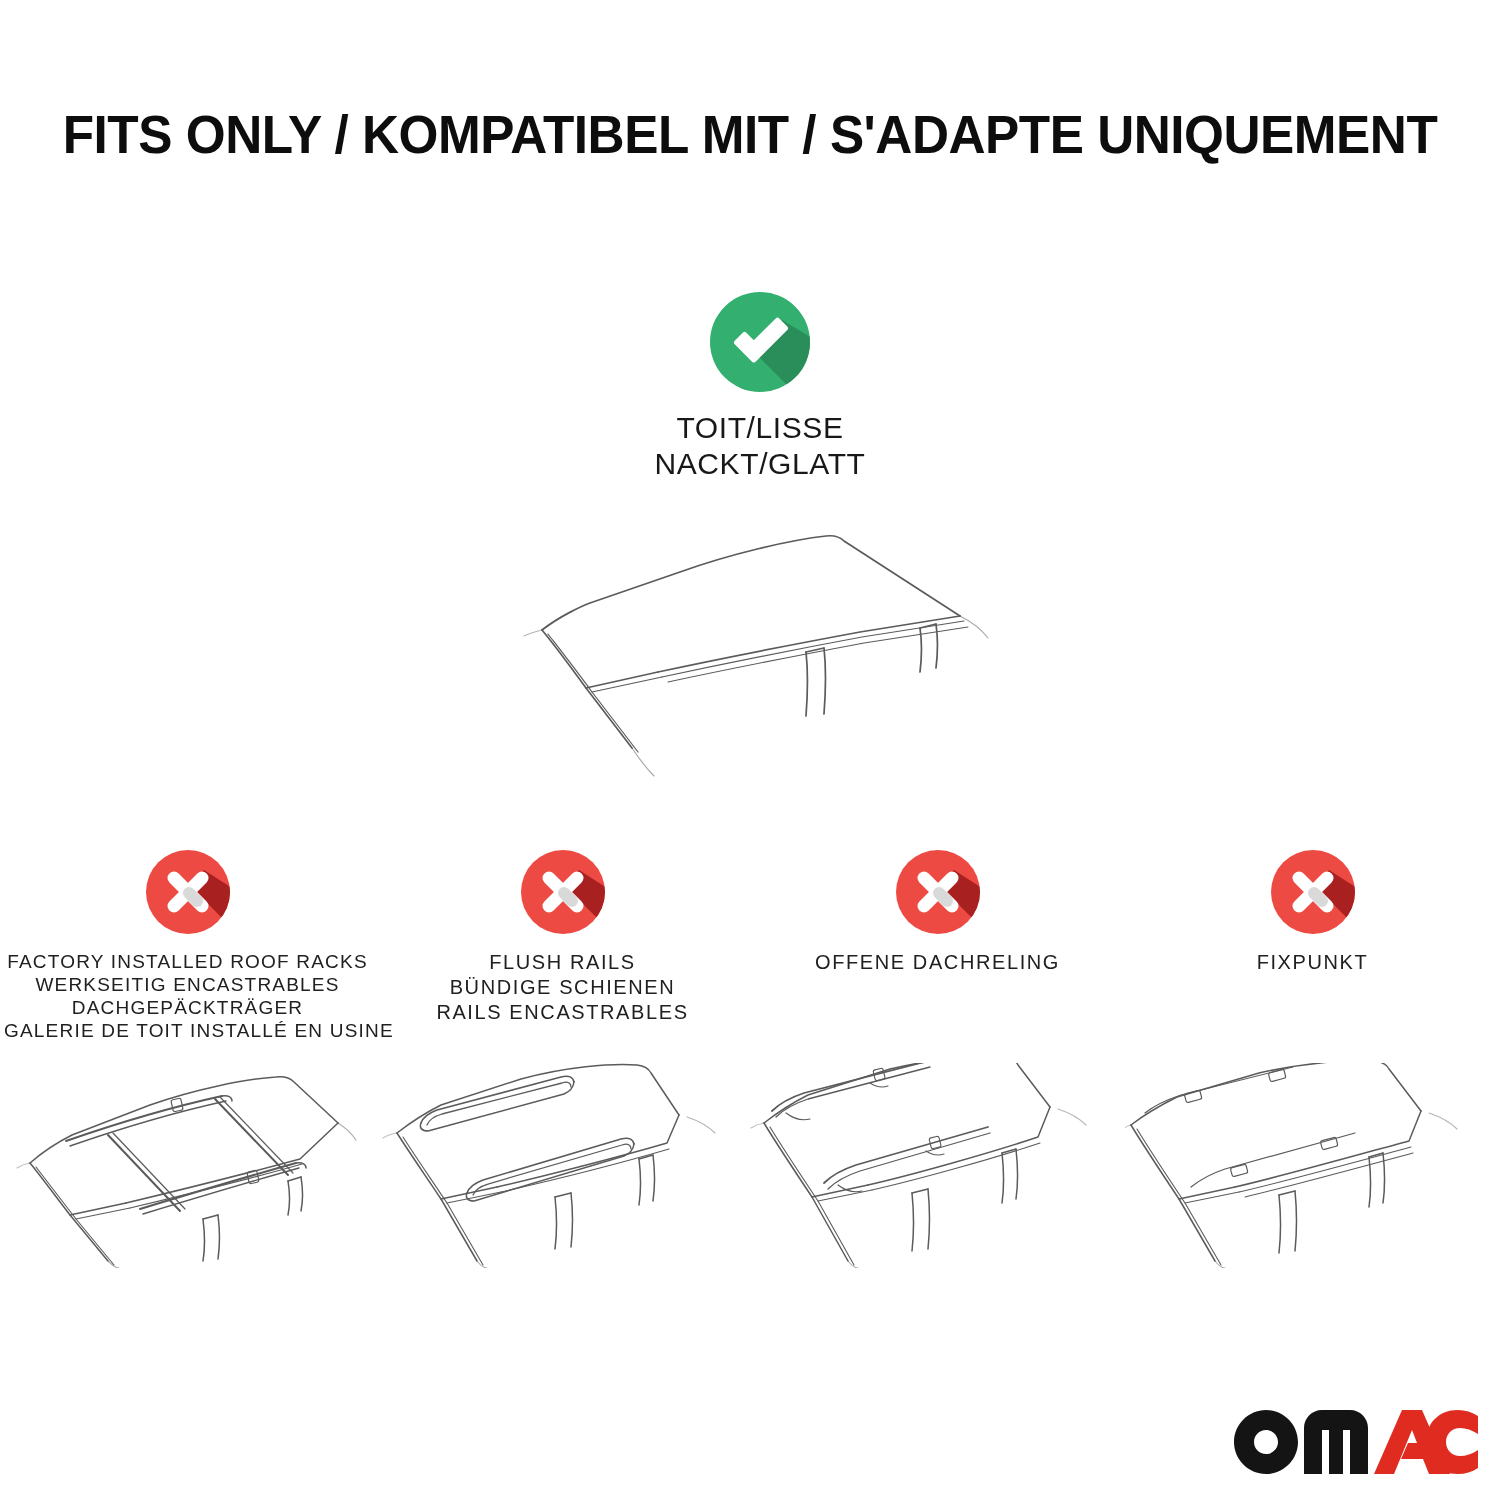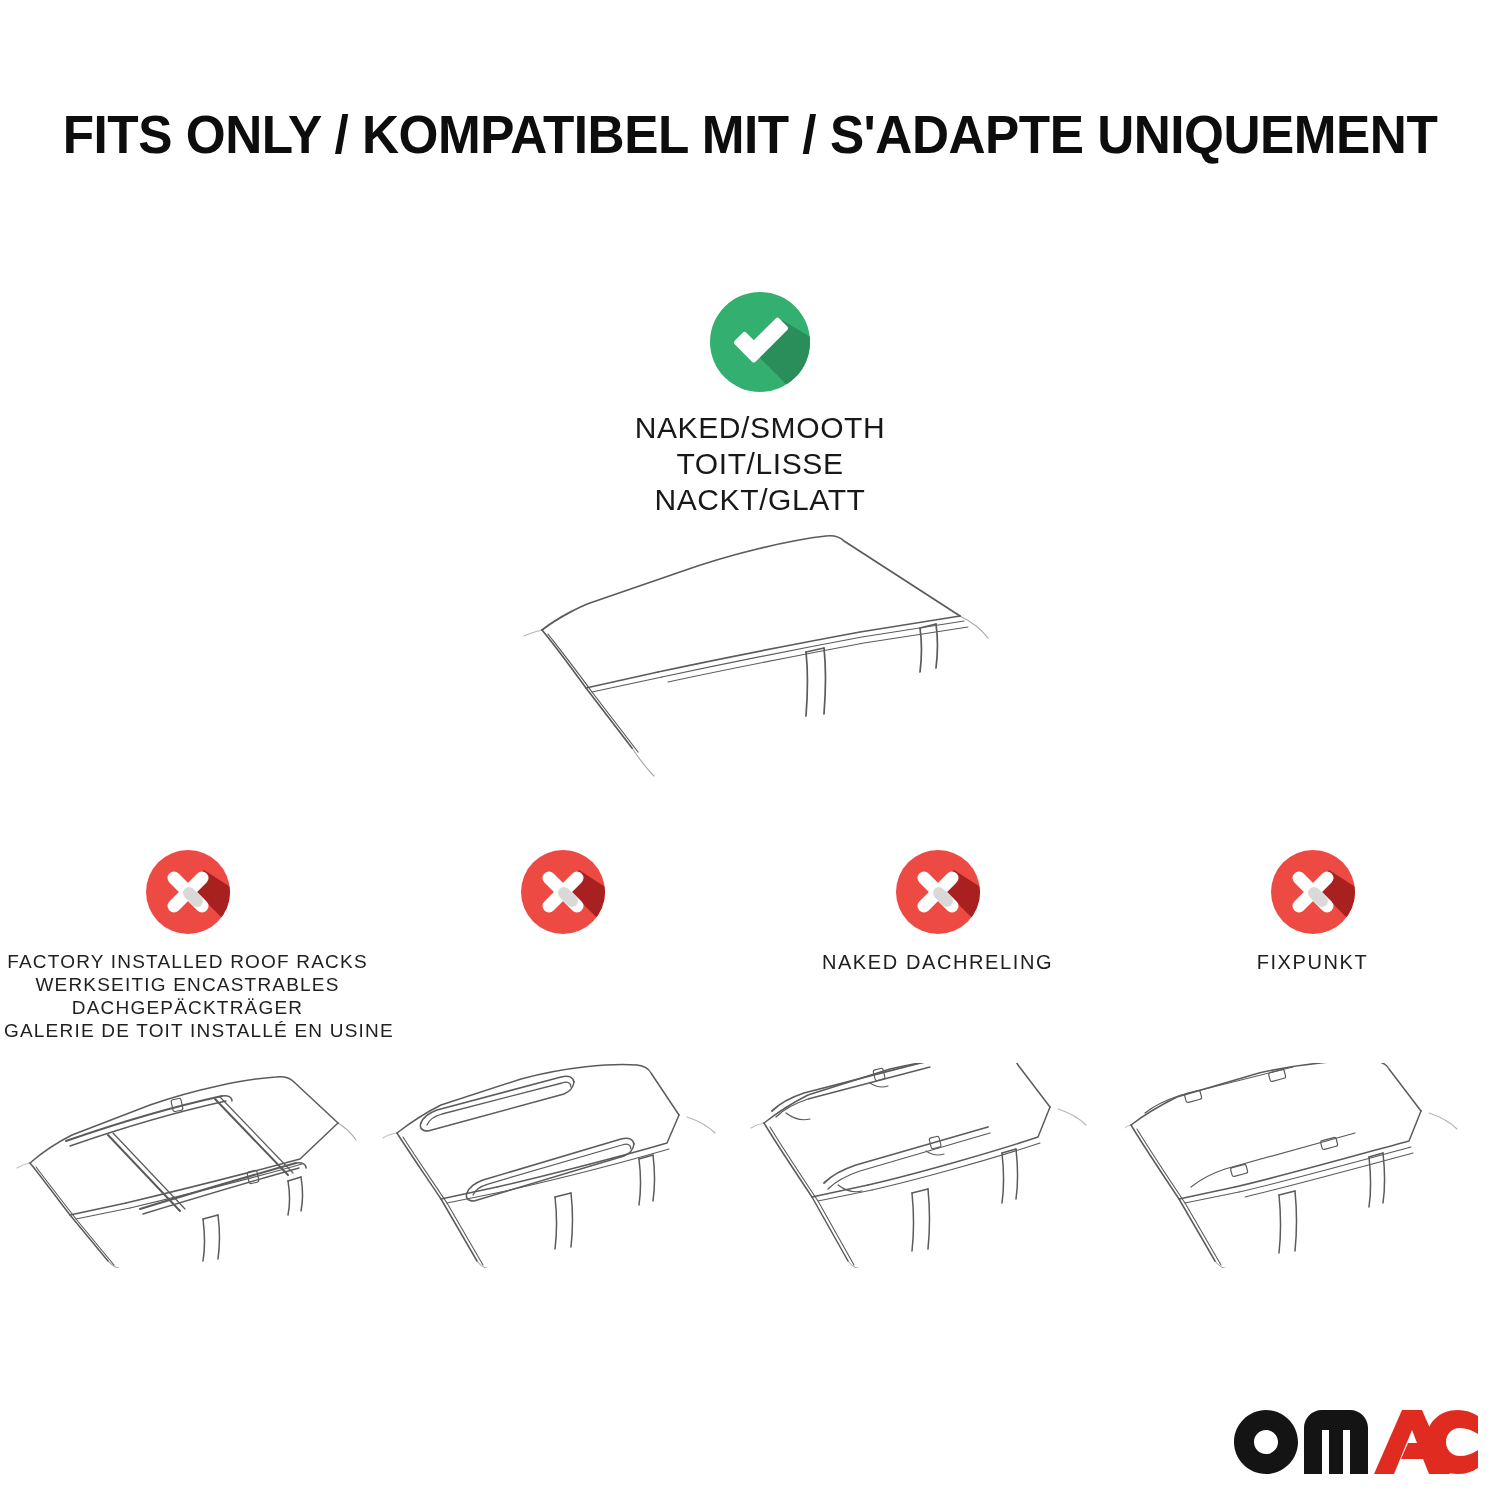--- a/index.html
+++ b/index.html
@@ -146,21 +146,20 @@
       </defs>
       <circle cx="52" cy="52" r="50" fill="#33b06f"></circle>
       <g clip-path="url(#clipCheckCircle)">
         <path d="M44.5 60.5 L57 73 L104 120 L104 48 L74 30 Z" fill="#2a8e5a"></path>
       </g>
       <path d="M28.5 52.5 L36.5 44.5 L45.8 53.8 L69.5 30.2 L77.5 38.2 L45.8 69.9 Z" fill="#ffffff" stroke="#ffffff" stroke-width="5" stroke-linejoin="round"></path>
     </svg>
   </div>
 
   <div class="caption">
-    <span class="line">NAKED/SMOOTH</span>
     <span class="line">TOIT/LISSE</span>
     <span class="line">NACKT/GLATT</span>
   </div>
 
   <div id="hero-illustration">
     <svg viewBox="0 0 540 270" xmlns="http://www.w3.org/2000/svg" fill="none" stroke="#5b5b5b" stroke-width="1.7" stroke-linecap="round" stroke-linejoin="round">
 
       <path d="M52 110 C70 96 92 86 100 83 L190 52 C240 34 300 20 336 16 C344 15 350 17 354 21 L470 96"></path>
       <path d="M52 110 C62 122 80 146 96 168 L142 228"></path>
       <path d="M96 168 L168 152"></path>
@@ -264,20 +263,25 @@
         <g clip-path="url(#clipX2)">
           <path d="M44 36 L52 44 L88 80 L88 40 L60 22 Z" fill="#a92020"></path>
         </g>
         <g stroke-linecap="round" stroke-linejoin="round">
           <path d="M30 30 L58 58" stroke="#ffffff" stroke-width="13"></path>
           <path d="M58 30 L30 58" stroke="#ffffff" stroke-width="13"></path>
           <path d="M45 45 L53 53" stroke="#d9d9d9" stroke-width="12"></path>
         </g>
       </svg>
     </div>
+    <div class="label">
+      <span class="line">FLUSH RAILS</span>
+      <span class="line">BÜNDIGE SCHIENEN</span>
+      <span class="line">RAILS ENCASTRABLES</span>
+    </div>
     <div class="illustration">
       <svg viewBox="0 0 375 205" xmlns="http://www.w3.org/2000/svg" fill="none" stroke="#5b5b5b" stroke-width="1.5" stroke-linecap="round" stroke-linejoin="round">
         <path d="M22 70 C40 56 58 46 66 42 L146 16 C190 4 236 0 262 2 C270 3 274 6 276 10 L304 52"></path>
         <path d="M22 70 C32 86 50 112 66 136 L102 198"></path>
         <path d="M66 136 L122 124"></path>
         <path d="M122 124 C166 114 244 94 292 80 L304 52"></path>
         <path d="M28 74 C38 90 56 116 72 140 L108 202" stroke-width="1.1"></path>
         <path d="M72 140 L126 129" stroke-width="1.1"></path>
         <path d="M126 129 C170 119 246 100 294 86" stroke-width="1.1"></path>
 
@@ -316,21 +320,21 @@
           <path d="M44 36 L52 44 L88 80 L88 40 L60 22 Z" fill="#a92020"></path>
         </g>
         <g stroke-linecap="round" stroke-linejoin="round">
           <path d="M30 30 L58 58" stroke="#ffffff" stroke-width="13"></path>
           <path d="M58 30 L30 58" stroke="#ffffff" stroke-width="13"></path>
           <path d="M45 45 L53 53" stroke="#d9d9d9" stroke-width="12"></path>
         </g>
       </svg>
     </div>
     <div class="label">
-      <span class="line">NAKED DACHRELING</span>
+      <span class="line">OFFENE DACHRELING</span>
     </div>
     <div class="illustration">
       <svg viewBox="0 0 375 205" xmlns="http://www.w3.org/2000/svg" fill="none" stroke="#5b5b5b" stroke-width="1.5" stroke-linecap="round" stroke-linejoin="round">
         <path d="M14 60 C32 46 50 36 58 32 L140 6 C182 -4 230 -8 254 -6 C262 -5 266 -2 268 2 L300 44"></path>
         <path d="M14 60 C26 80 46 110 62 134 L98 198"></path>
         <path d="M62 134 L118 122"></path>
         <path d="M118 122 C162 112 240 90 288 74 L300 44"></path>
         <path d="M20 64 C32 84 52 114 68 138 L104 202" stroke-width="1.1"></path>
         <path d="M68 138 L122 127" stroke-width="1.1"></path>
         <path d="M122 127 C166 117 242 96 290 80" stroke-width="1.1"></path>

